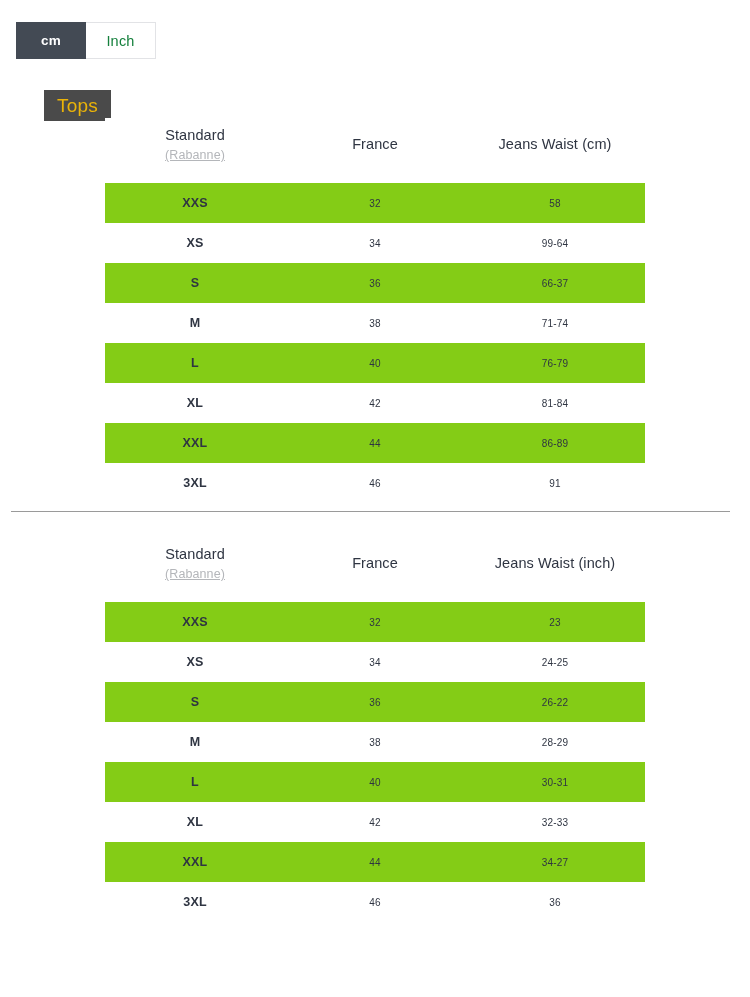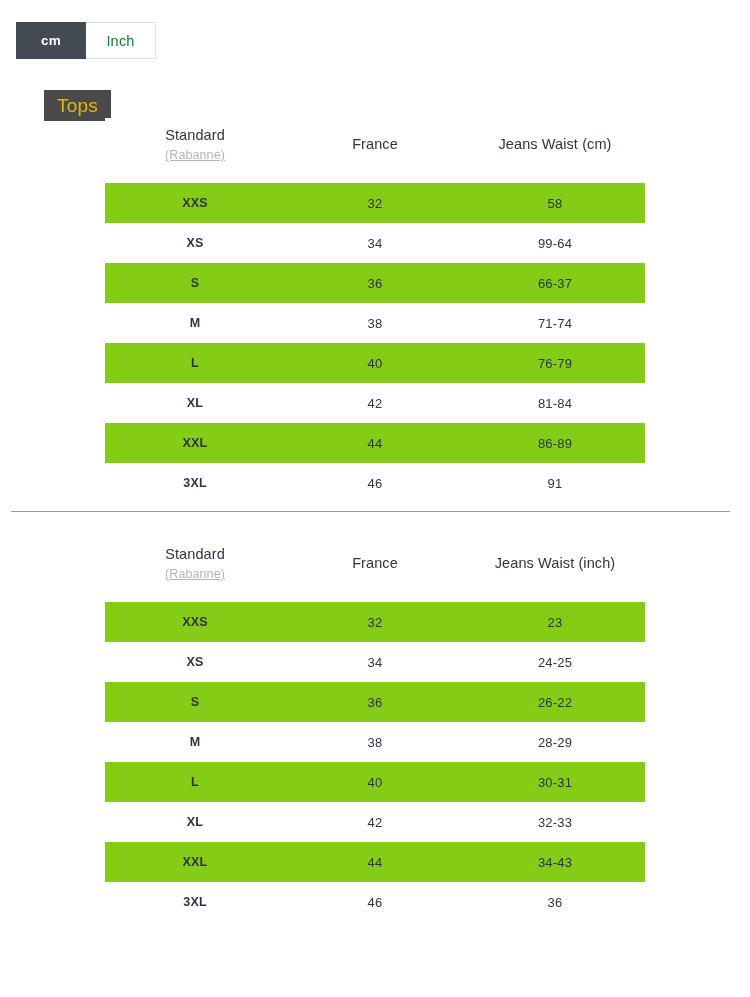--- a/index.html
+++ b/index.html
@@ -112,21 +112,21 @@
   .th-mid { padding-top: 15px !important; }
 
   .size-table tbody tr { height: 40px; }
   .size-table tbody tr.shaded td { background: #84cc16; }
   .size-table tbody tr.plain td  { background: #ffffff; }
 
   .size-table tbody td {
     height: 40px;
     text-align: center;
     vertical-align: middle;
-    font-size: 13px;
+    font-size: 10px;
     color: #2f3542;
     letter-spacing: 0.2px;
   }
   .size-table tbody td.cell-size {
     font-weight: bold;
     font-size: 12.5px;
   }
 
   
   .divider {
@@ -264,21 +264,21 @@
         <td>30-31</td>
       </tr>
       <tr class="plain">
         <td class="cell-size">XL</td>
         <td>42</td>
         <td>32-33</td>
       </tr>
       <tr class="shaded">
         <td class="cell-size">XXL</td>
         <td>44</td>
-        <td>34-43</td>
+        <td>34-27</td>
       </tr>
       <tr class="plain">
         <td class="cell-size">3XL</td>
         <td>46</td>
         <td>36</td>
       </tr>
     </tbody>
   </table>
 </div>
 

